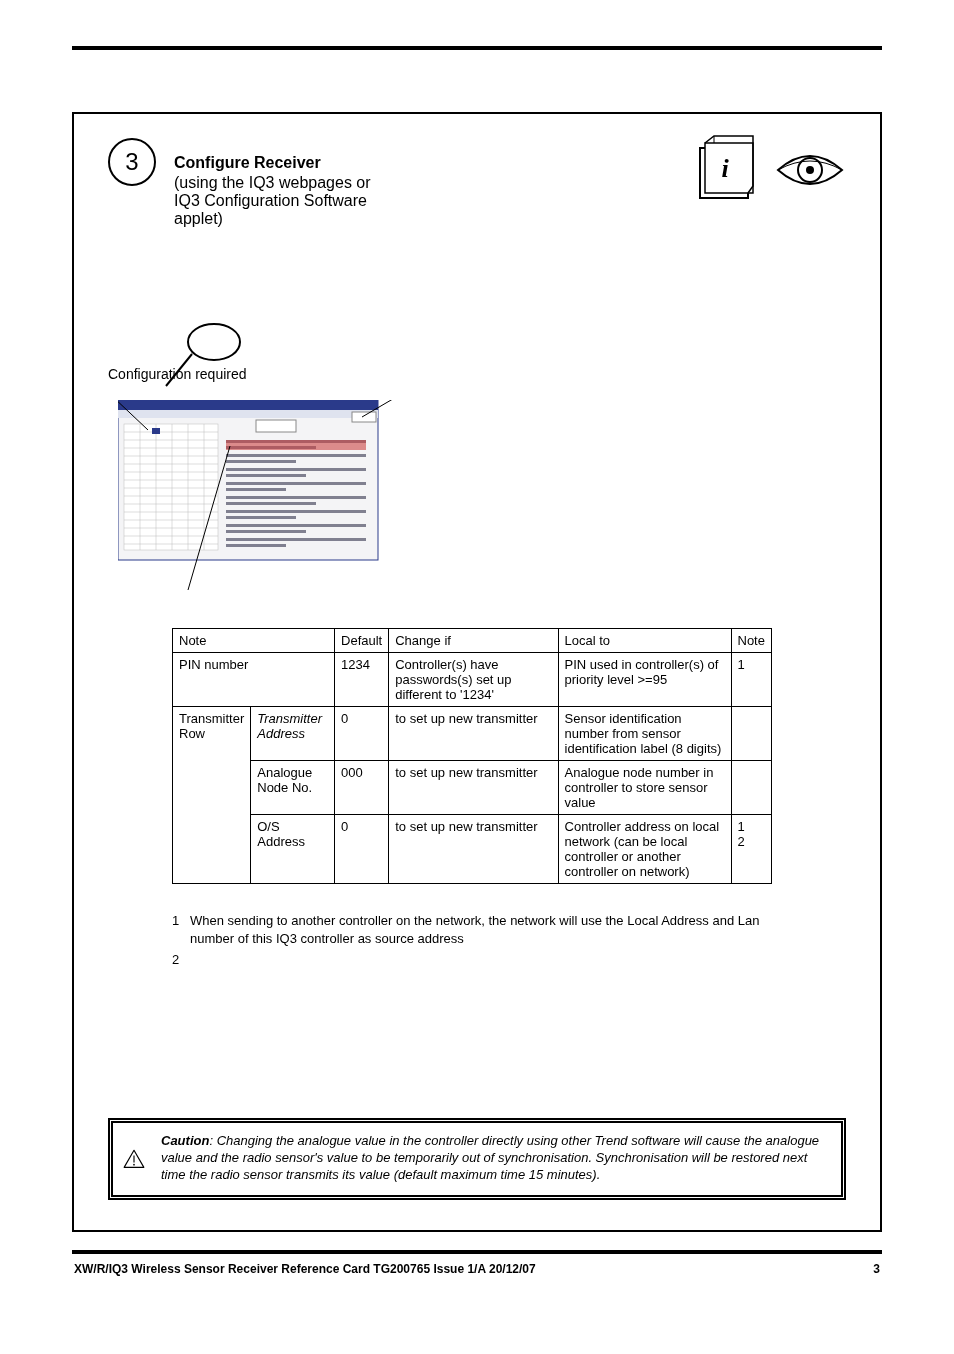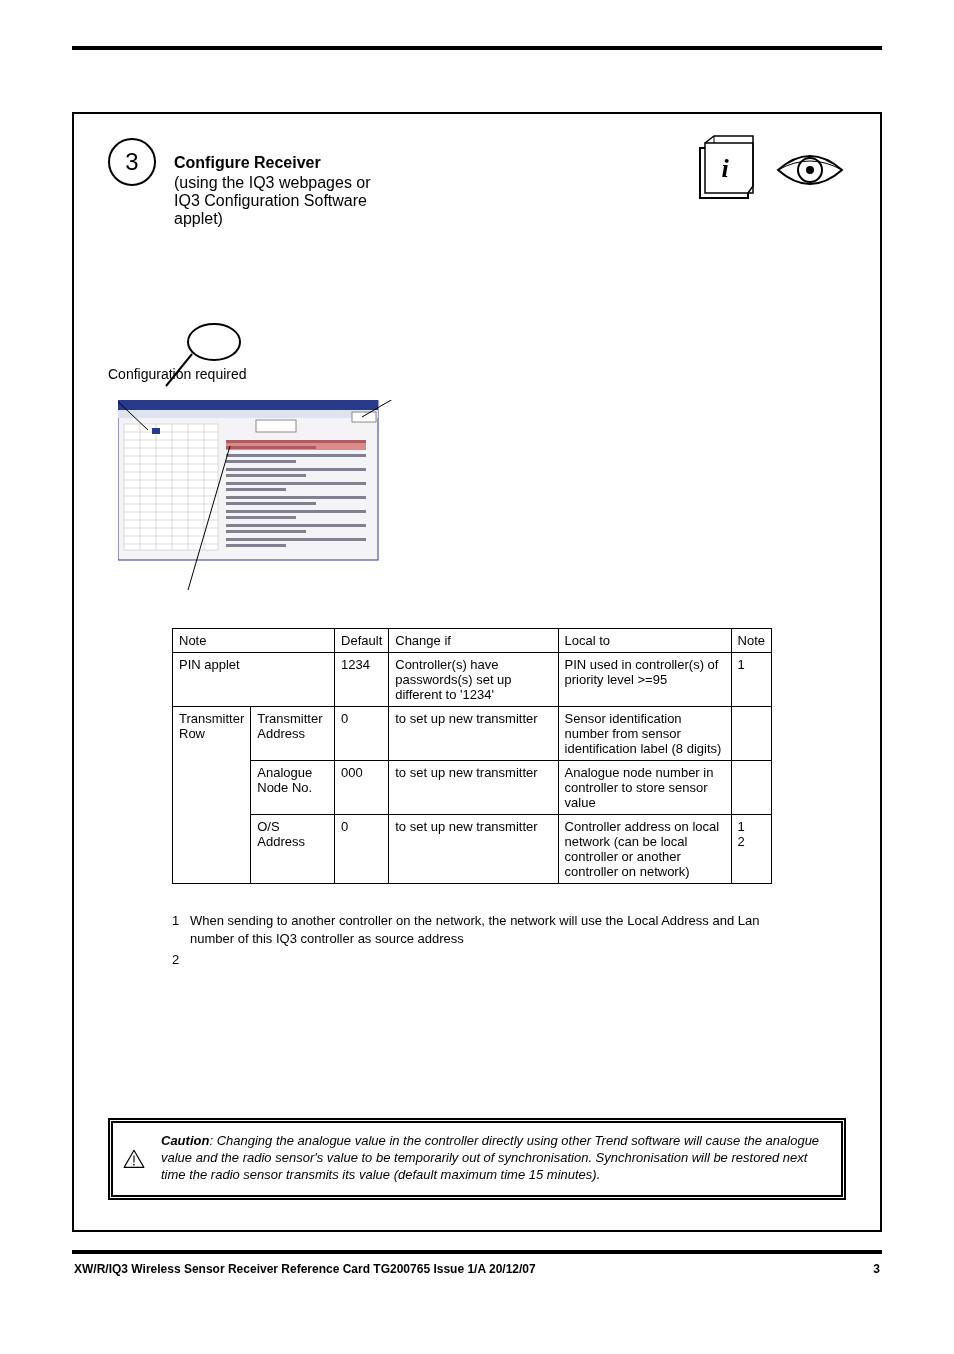--- a/index.html
+++ b/index.html
@@ -19,21 +19,21 @@
   .icons-row { display: flex; gap: 18px; margin: -4px 0 0 300px; }
   .icons-row svg { display: block; }
   .config-row { display: flex; margin-top: 48px; align-items: flex-start; flex-direction: column; }
   .config-left { width: 310px; padding-top: 90px; }
   .magnifier { margin-left: 54px; }
   .config-right { width: 280px; margin-left: 10px; }
   .table-wrap { margin: 24px 0 0 64px; width: 600px; }
   table.cfg { border-collapse: collapse; width: 100%; font-size: 13px; }
   table.cfg th, table.cfg td { border: 1px solid #000; padding: 4px 6px; vertical-align: top; text-align: left; font-weight: normal; }
   table.cfg .w-item1 { width: 78px; }
-  table.cfg .w-item2 { width: 84px; }
+  table.cfg .w-item2 { width: 84px; font-style: italic; }
   table.cfg .w-def   { width: 52px; }
   table.cfg .w-cond  { width: 172px; }
   table.cfg .w-to    { width: 176px; }
   table.cfg .w-note  { width: 38px; }
   .notes { margin: 28px 0 0 64px; font-size: 13px; line-height: 1.35; max-width: 620px; }
   .notes .ni { display: flex; margin-bottom: 4px; }
   .notes .ni .num { width: 18px; flex-shrink: 0; }
   .caution-box {
     position: absolute; left: 34px; right: 34px; bottom: 30px;
     border: 5px double #000; padding: 10px 16px 10px 10px;
@@ -152,21 +152,21 @@
       <table class="cfg">
         <tbody>
             <tr>
           <th class="w-item1" colspan="2">Note</th>
           <th class="w-def">Default</th>
           <th class="w-cond">Change if</th>
           <th class="w-to">Local to</th>
           <th class="w-note">Note</th>
         </tr>
         <tr>
-          <td colspan="2">PIN applet</td>
+          <td colspan="2">PIN number</td>
           <td>1234</td>
           <td>Controller(s) have passwords(s) set up different to '1234'</td>
           <td>PIN used in controller(s) of priority level &gt;=95</td>
           <td>1</td>
         </tr>
         <tr>
           <td rowspan="3" class="w-item1">Transmitter Row</td>
           <td class="w-item2">Transmitter Address</td>
           <td>0</td>
           <td>to set up new transmitter</td>

